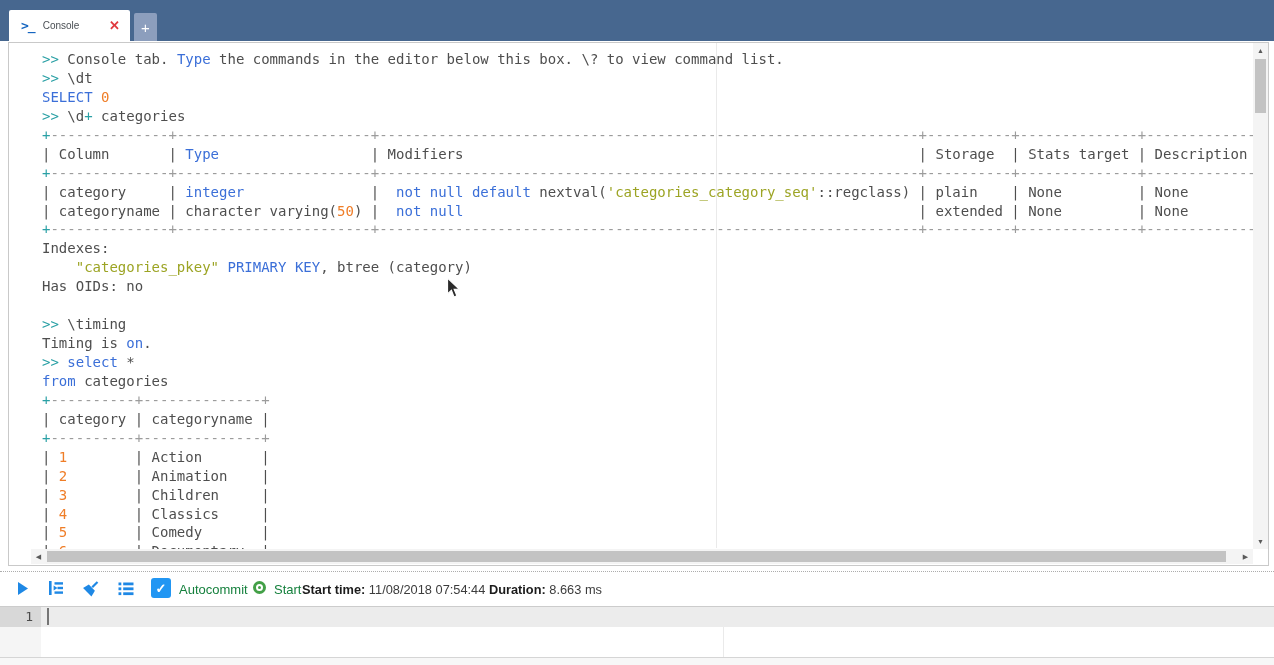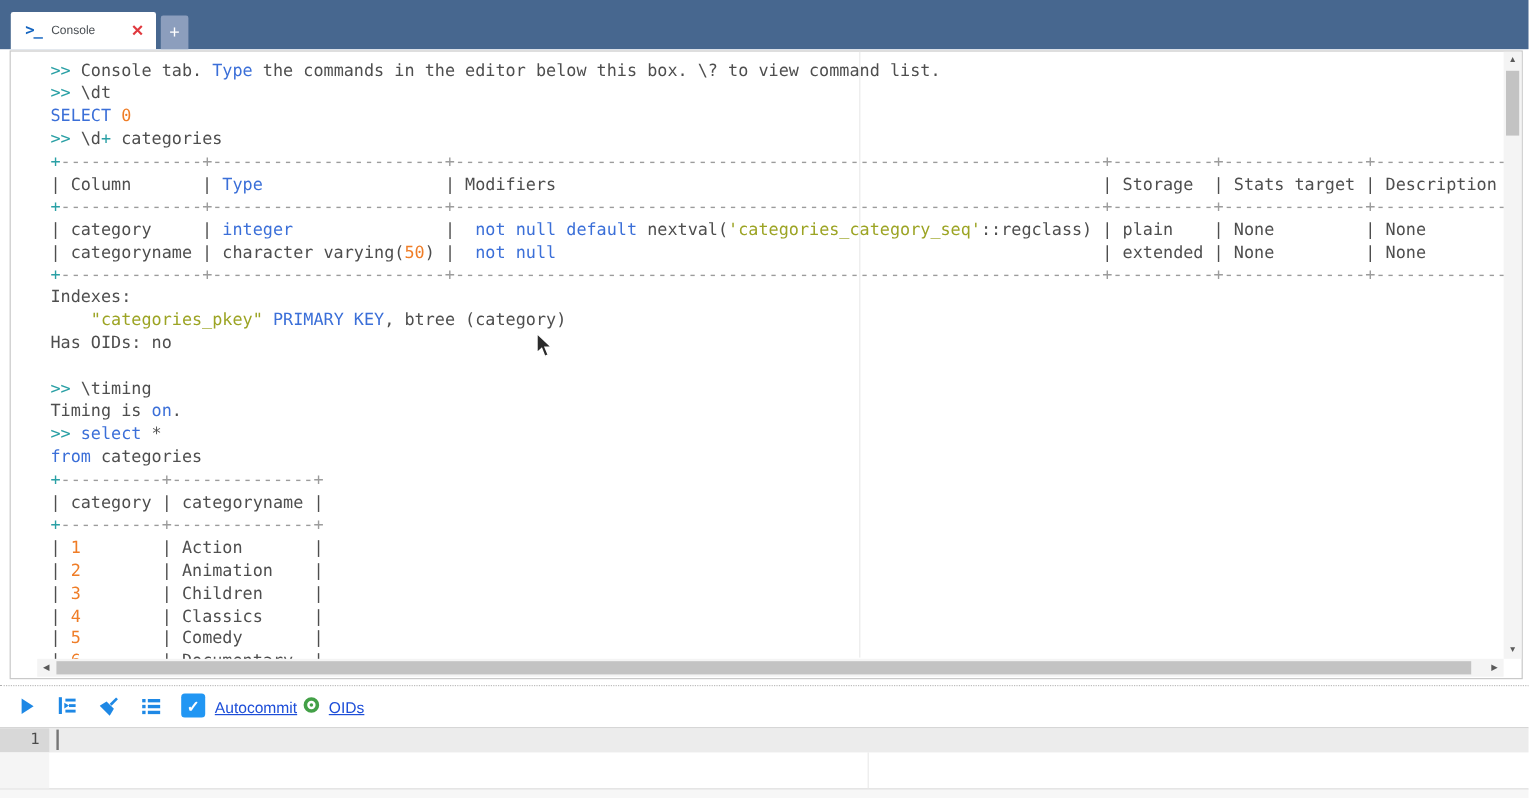--- a/index.html
+++ b/index.html
@@ -47,21 +47,21 @@
   .mouse{position:absolute;left:446px;top:277px;z-index:5;}
 
   
   .divider{position:absolute;left:0;top:571px;width:1274px;height:0;border-top:1px dotted #ADADAD;}
   .toolbar{position:absolute;left:0;top:572px;width:1274px;height:33px;background:#fff;}
   .tb-abs{position:absolute;}
   .tb-btn{cursor:pointer;}
   .checkbox{position:absolute;left:151px;top:6px;width:20px;height:20px;background:#2196F3;
             border-radius:3px;display:flex;align-items:center;justify-content:center;cursor:pointer;}
   .check{color:#fff;font-size:13px;font-weight:bold;}
-  .tb-text{font-size:13px;color:#1d4ed8;text-decoration:underline;}
+  .tb-text{font-size:13px;color:#15803d;}
   .status-dot{position:absolute;left:253px;top:9px;width:7px;height:7px;border:3px solid #43A047;
               border-radius:50%;background:#fff;display:flex;align-items:center;justify-content:center;}
   .status-dot-inner{width:3px;height:3px;border-radius:50%;background:#43A047;}
   .stats{position:absolute;left:302px;top:10px;font-size:12.8px;color:#3C3C3C;}
   .stat-label{font-weight:bold;color:#1C1C1C;}
 
   
   .editor{position:absolute;left:0;top:606px;width:1274px;height:50px;box-sizing:content-box;
           border-top:1px solid #CCCCCC;border-bottom:1px solid #D5D5D5;background:#fff;}
   .active-row{position:absolute;left:0;top:0;width:1274px;height:20px;background:#ECECEC;}
@@ -142,21 +142,27 @@
           <rect x="5.2" y="10.3" width="10.3" height="2.8"></rect>
       </g>
     </svg>
     <div class="checkbox">
       <span class="check">✓</span>
     </div>
     <span class="tb-abs tb-text" style="left:179px;top:10px">Autocommit</span>
     <span class="status-dot">
       <span class="status-dot-inner"></span>
     </span>
-    <span class="tb-abs tb-text" style="left:274px;top:10px">OIDs</span>
+    <span class="tb-abs tb-text" style="left:274px;top:10px">Start</span>
+    <span class="stats">
+      <span class="stat-label">Start time:</span>
+      <span>11/08/2018 07:54:44</span>
+      <span class="stat-label">Duration:</span>
+      <span>8.663 ms</span>
+    </span>
   </div>
 
   <div class="editor">
     <div class="active-row"></div>
     <div class="gutter-active">1</div>
     <div class="cursor"></div>
     <div class="gutter-rest"></div>
     <div class="editor-ruler"></div>
   </div>
 

